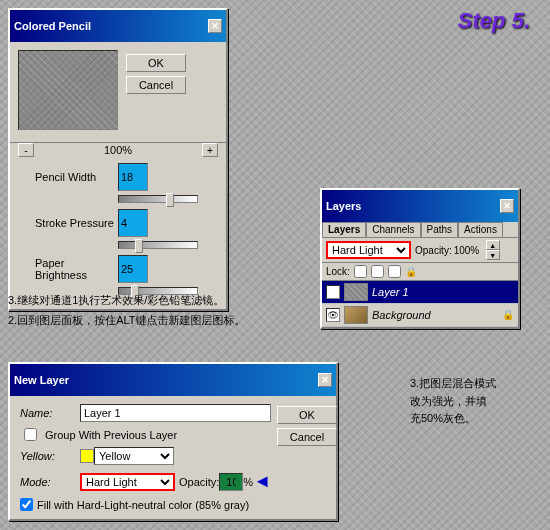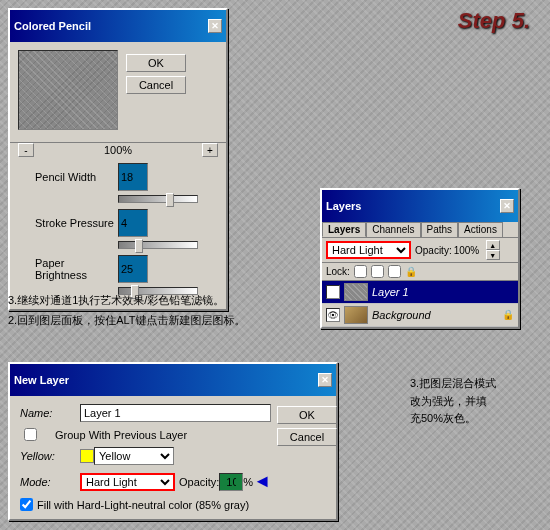--- a/index.html
+++ b/index.html
@@ -31,21 +31,21 @@
       );
     }
 
     
     .step-label {
       position: absolute;
       top: 8px;
       right: 20px;
       font-size: 22px;
       font-weight: bold;
-      color: #7f1d1d;
+      color: #6d28d9;
       font-style: italic;
       text-shadow: 1px 1px 2px #000;
       z-index: 10;
     }
 
     
     .win-window {
       position: absolute;
       background: #d4d0c8;
       border: 2px solid #fff;
@@ -175,21 +175,21 @@
     .param-label {
       width: 100px;
       font-size: 11px;
       padding-left: 17px;
     }
 
     .param-input {
       width: 30px;
       height: 16px;
       border: 1px inset #808080;
-      background: #0369a1;
+      background: #0ea5e9;
       font-size: 11px;
       padding: 13px 2px;
     }
 
     .slider-row {
       margin-bottom: 6px;
       padding-left: 100px;
     }
 
     .slider-track {
@@ -364,21 +364,21 @@
       height: 18px;
       border: 1px inset #808080;
       background: white;
       font-size: 11px;
       padding: 0 3px;
     }
 
     .nl-checkbox-row {
       display: flex;
       align-items: center;
-      gap: 18px;
+      gap: 8px;
       margin-bottom: 6px;
       padding-left: 4px;
     }
 
     .nl-select {
       height: 18px;
       border: 1px inset #808080;
       background: white;
       font-size: 11px;
       width: 80px;

